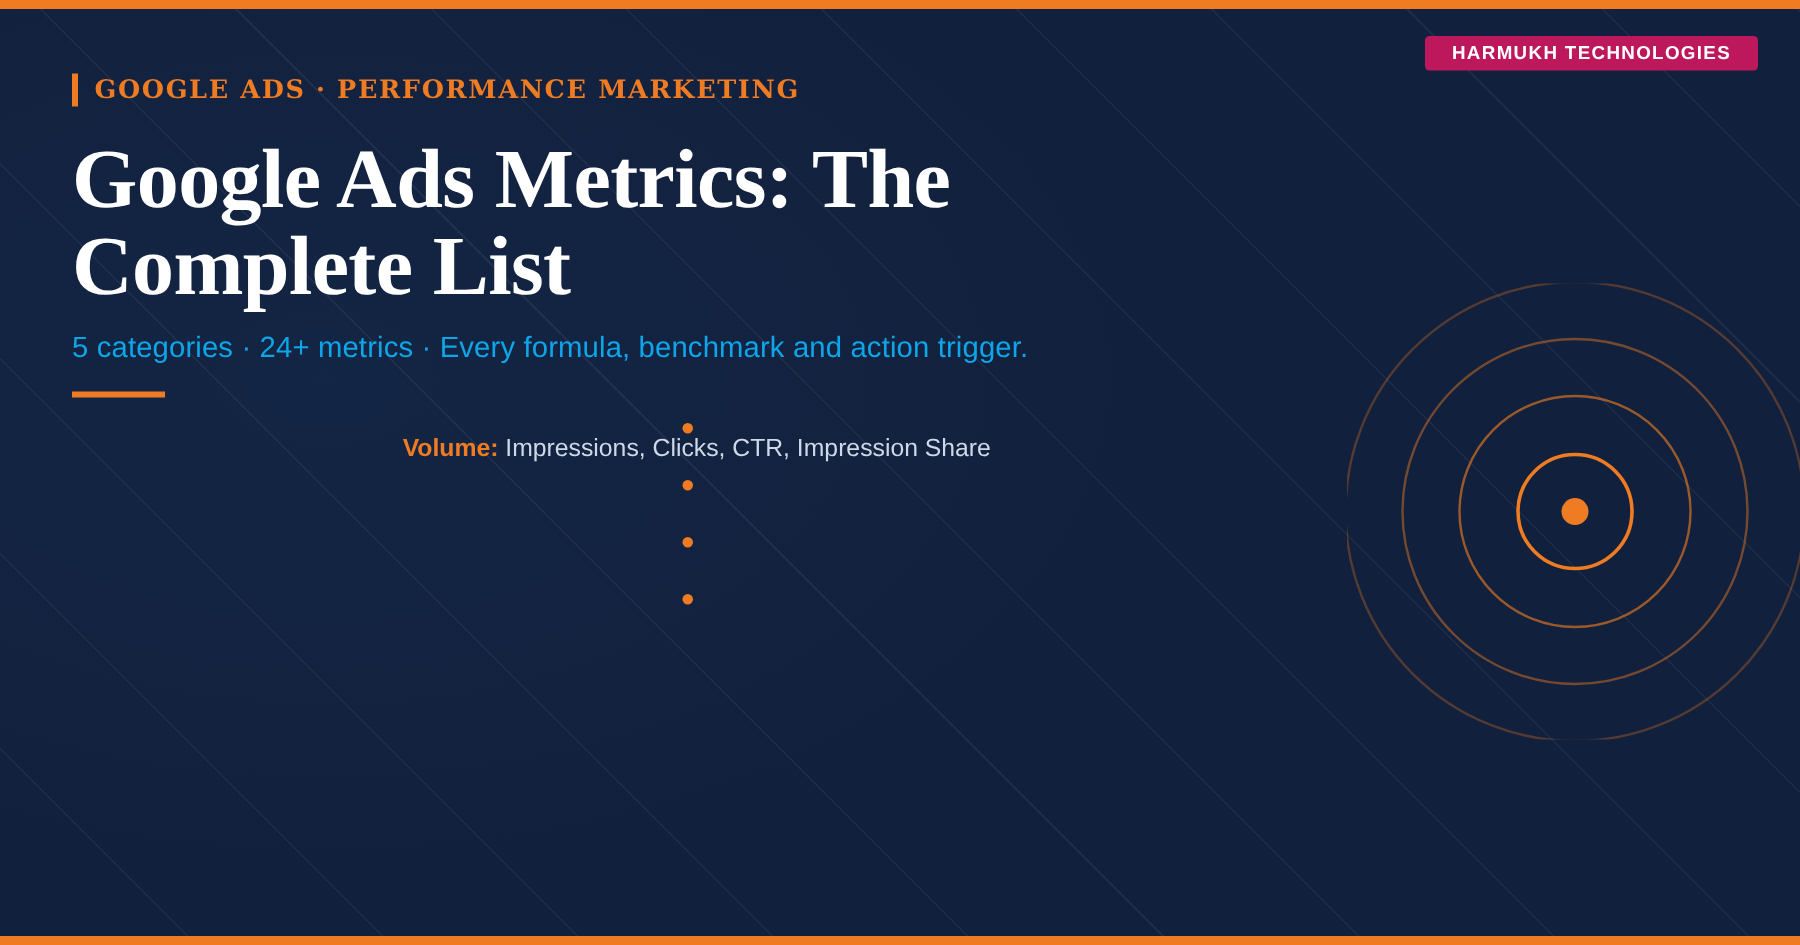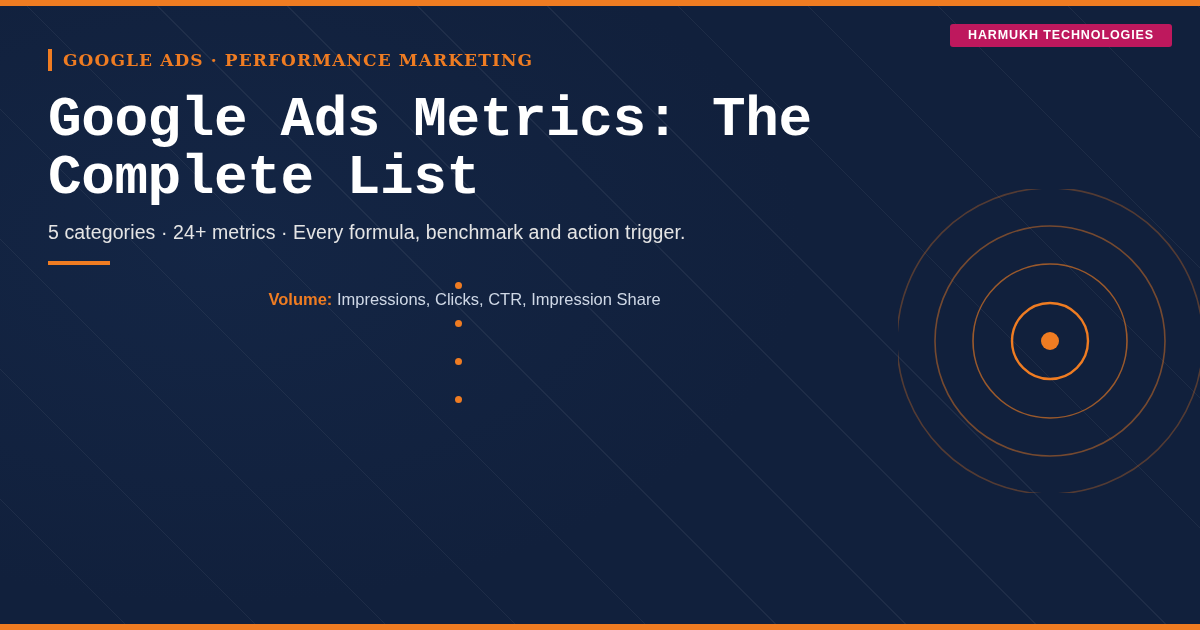--- a/index.html
+++ b/index.html
@@ -120,35 +120,35 @@
     line-height: 1;
   }
 
   
   .title {
     position: absolute;
     top: 91px;
     left: 0;
     width: 800px;
     color: #ffffff;
-    font-family: Liberation Mono, monospace;
+    font-family: Liberation Serif, serif;
     font-size: 56px;
     font-weight: 700;
     line-height: 58px;
     letter-spacing: -0.4px;
     font-stretch: condensed;
   }
 
   
   .subtitle {
     position: absolute;
     top: 219px;
     left: 0;
     width: 820px;
-    color: #e5e5e5;
+    color: #0ea5e9;
     font-size: 19.5px;
     font-weight: 400;
     line-height: 26px;
     letter-spacing: 0.1px;
   }
 
   
   .divider {
     position: absolute;
     top: 261px;

